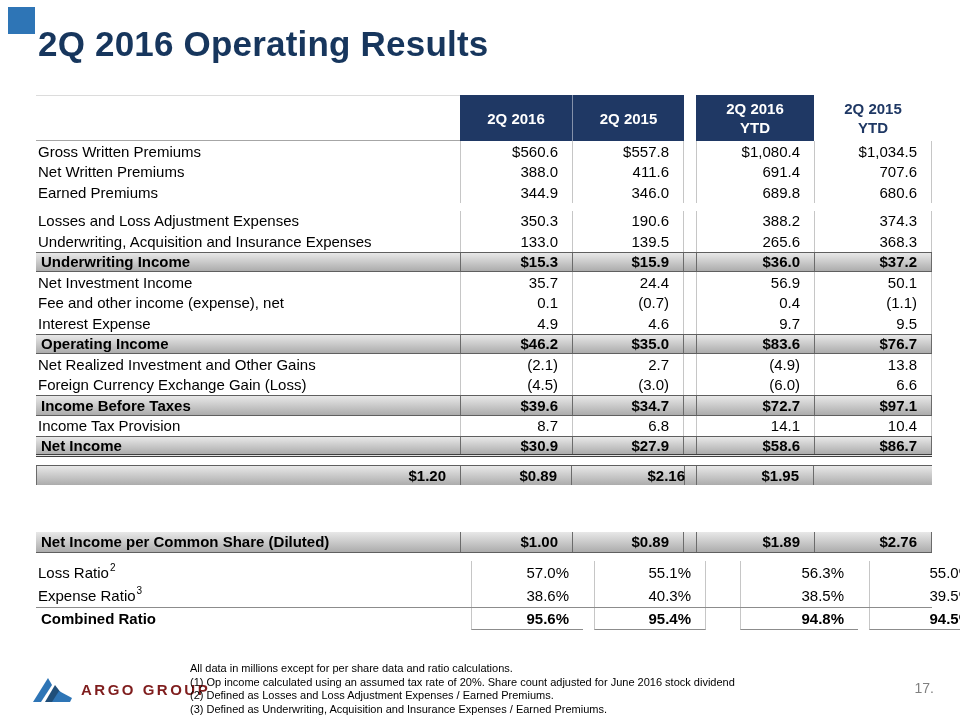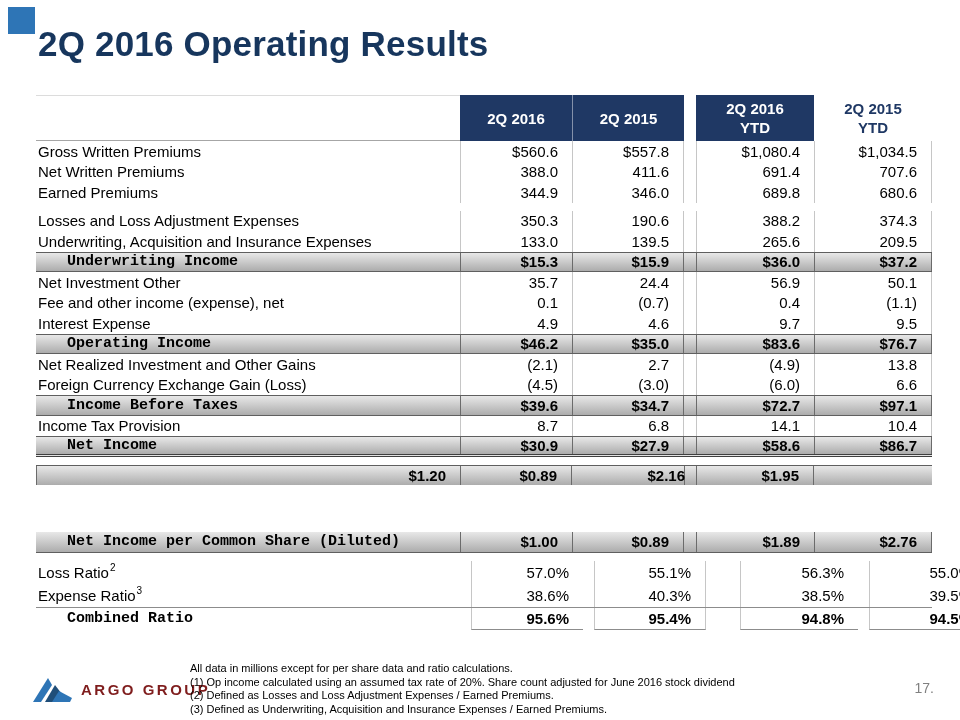--- a/index.html
+++ b/index.html
@@ -12,21 +12,21 @@
                color:#17365D;letter-spacing:0.2px;}
 
   
   .table-wrap{position:absolute;left:36px;top:95px;width:896px;}
   .trow{display:grid;grid-template-columns:424px 112px 112px 12px 118px 118px;
         height:20.5px;font-size:15px;align-items:stretch;box-sizing:border-box;}
   .trow.tall{height:23px;gap:11px;}
   .gap-before{margin-top:8px;}
   .cell{display:flex;align-items:center;box-sizing:border-box;}
   .cell.label{padding-left:2px;white-space:nowrap;}
-  .cell.label.indent{padding-left:31px;font-family:Liberation Mono, monospace;}
+  .cell.label.indent{padding-left:5px;}
   .cell.num{justify-content:flex-end;padding-right:14px;}
   sup{font-size:10px;position:relative;top:-5px;margin-left:1px;}
 
   
   .header-row{height:46px;}
   .hlabel{border-bottom:1px solid #A6A6A6;border-top:1px solid #DCDCDC;}
   .hcell{background:#1F3864;color:#fff;font-weight:bold;font-size:15px;
          display:flex;flex-direction:column;align-items:center;justify-content:center;
          line-height:19px;box-sizing:border-box;}
   .hcell.light{background:#fff;color:#1F3864;}
@@ -121,32 +121,32 @@
           <div class="cell gap"></div>
           <div class="cell num c3">388.2</div>
           <div class="cell num c4">374.3</div>
         </div>
         <div class="trow style-normal">
           <div class="cell label">Underwriting, Acquisition and Insurance Expenses</div>
           <div class="cell num c1">133.0</div>
           <div class="cell num c2">139.5</div>
           <div class="cell gap"></div>
           <div class="cell num c3">265.6</div>
-          <div class="cell num c4">209.5</div>
+          <div class="cell num c4">368.3</div>
         </div>
         <div class="trow style-highlight">
           <div class="cell label indent">Underwriting Income</div>
           <div class="cell num c1">$15.3</div>
           <div class="cell num c2">$15.9</div>
           <div class="cell gap"></div>
           <div class="cell num c3">$36.0</div>
           <div class="cell num c4">$37.2</div>
         </div>
         <div class="trow style-normal">
-          <div class="cell label">Net Investment Other</div>
+          <div class="cell label">Net Investment Income</div>
           <div class="cell num c1">35.7</div>
           <div class="cell num c2">24.4</div>
           <div class="cell gap"></div>
           <div class="cell num c3">56.9</div>
           <div class="cell num c4">50.1</div>
         </div>
         <div class="trow style-normal">
           <div class="cell label">Fee and other income (expense), net</div>
           <div class="cell num c1">0.1</div>
           <div class="cell num c2">(0.7)</div>

